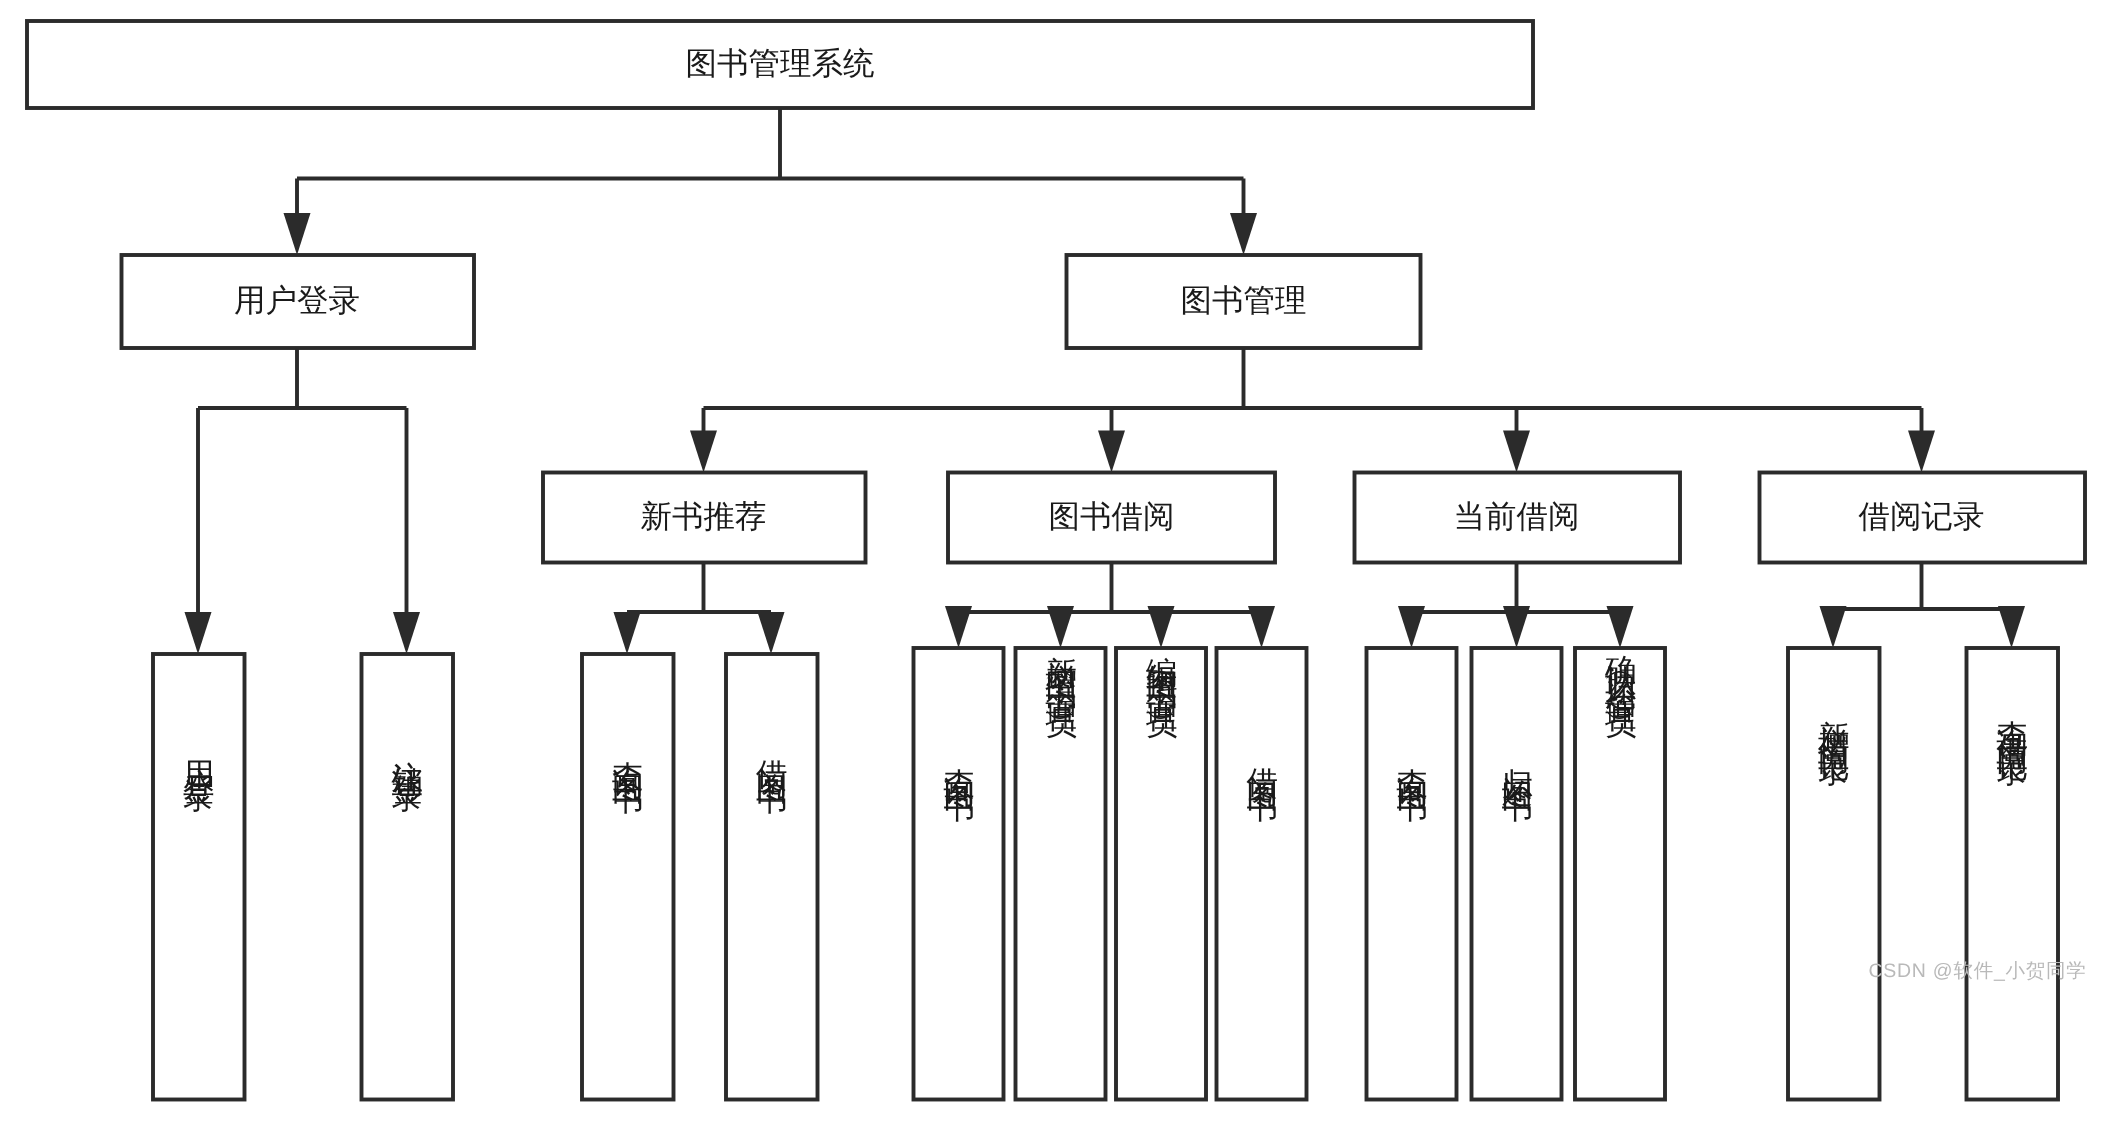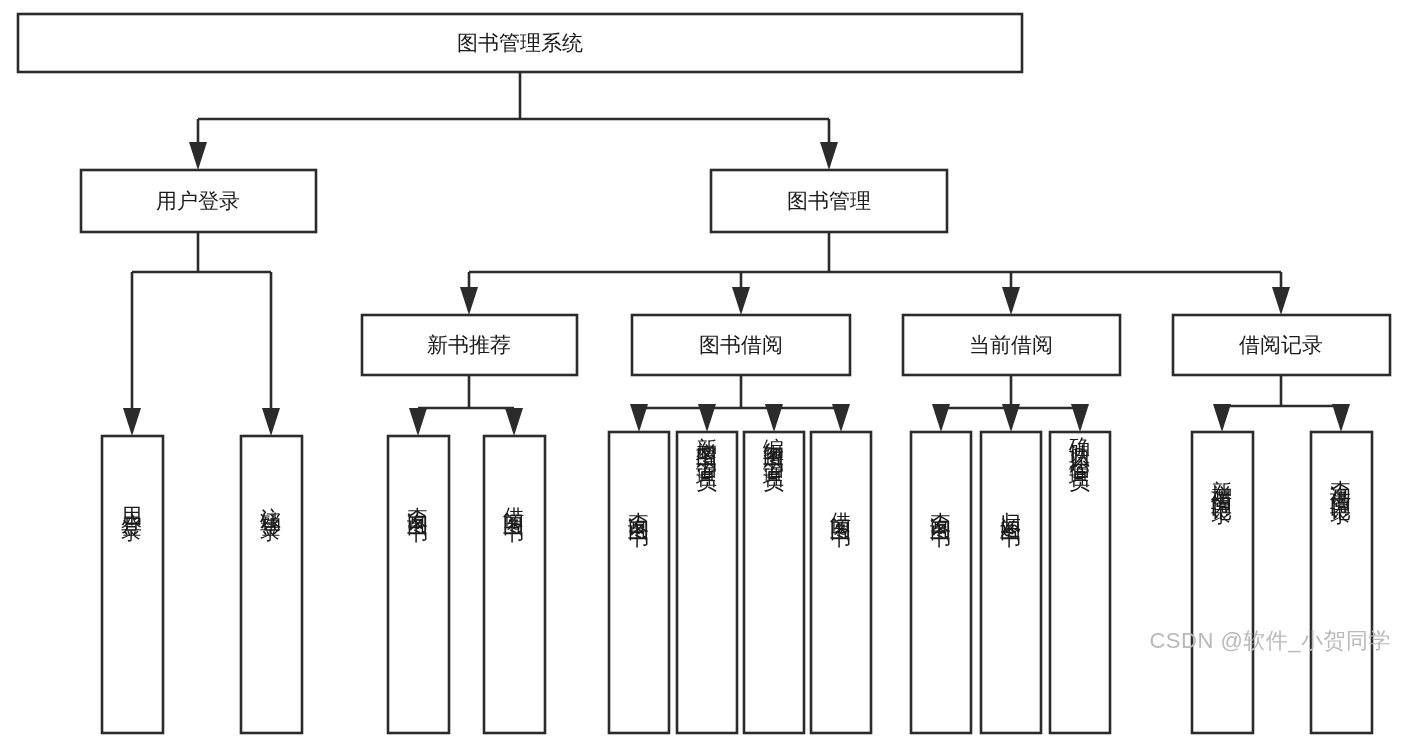--- a/index.html
+++ b/index.html
@@ -57,21 +57,21 @@
     writing-mode: vertical-rl;
     text-orientation: upright;
     text-anchor: middle;
     letter-spacing: 5px;
   }
   .watermark {
     position: absolute;
     right: 14px;
     bottom: 6px;
     font-family: "Liberation Sans", "DejaVu Sans", sans-serif;
-    font-size: 22px;
+    font-size: 13px;
     color: #b9b9b9;
     white-space: nowrap;
     user-select: none;
     letter-spacing: 0.5px;
   }
 </style>
 </head>
 <body>
 
 <div id="diagram-root">

